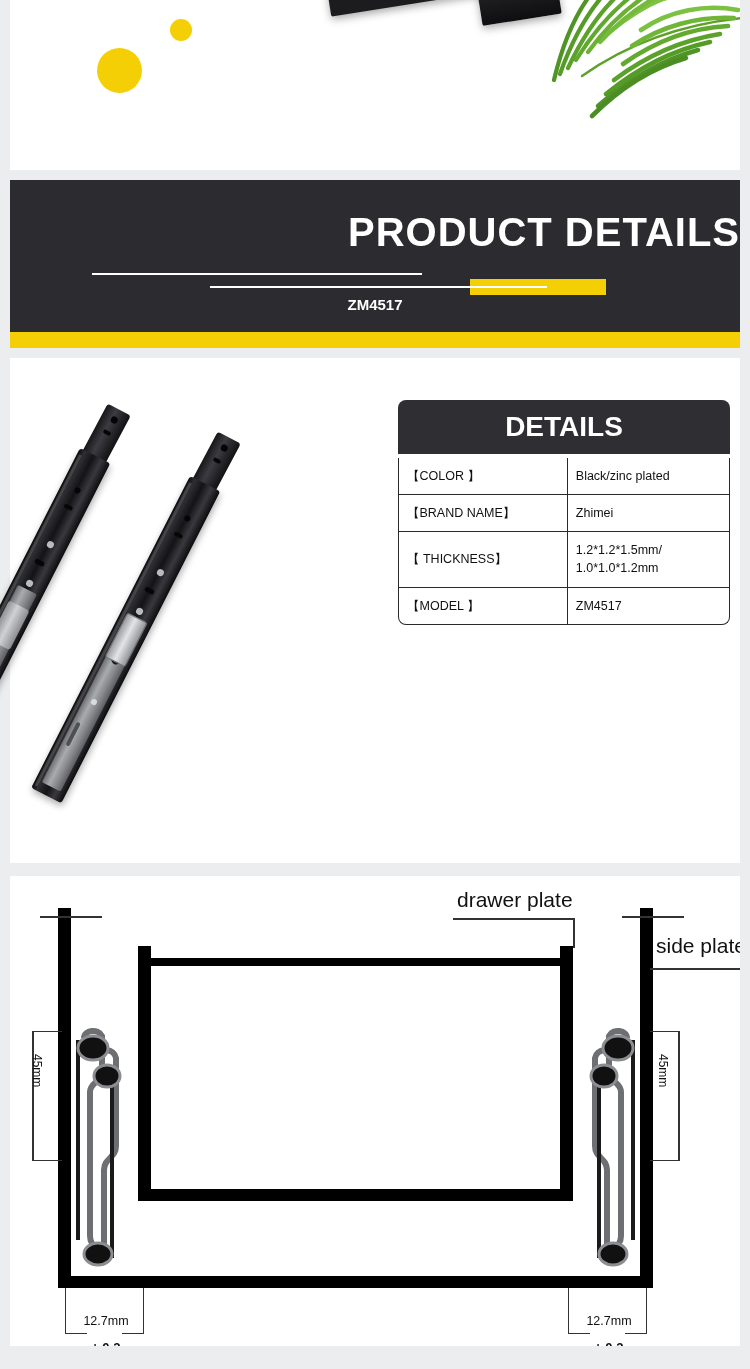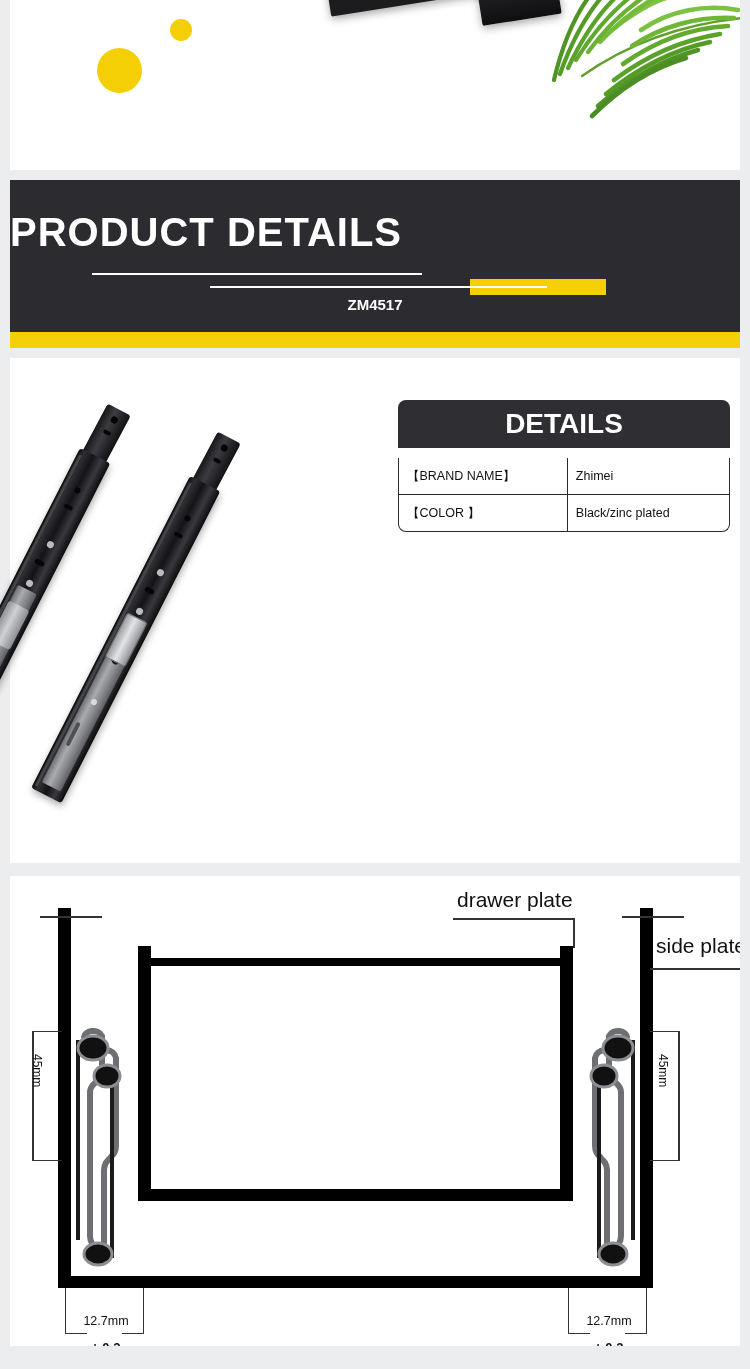--- a/index.html
+++ b/index.html
@@ -33,21 +33,21 @@
   
   .palm { position:absolute; right:0; top:-16px; width:230px; height:150px; }
 
   
   .banner {
     position:absolute; left:10px; top:180px; width:730px; height:152px;
     background:#2b2b30;
   }
   .banner-title {
     position:absolute; left:0; right:0; top:30px;
-    text-align:left; color:#ffffff;
+    text-align:right; color:#ffffff;
     font-size:40px; font-weight:bold; letter-spacing:1px;
   }
   .rule { position:absolute; height:2px; background:#ffffff; }
   .rule-top { left:82px; top:93px; width:330px; }
   .rule-bot { left:200px; top:106px; width:337px; z-index:3; }
   .accent-block {
     position:absolute; left:460px; top:99px; width:136px; height:16px;
     background:#f5cf06; z-index:2;
   }
   .banner-sub {
@@ -94,21 +94,21 @@
     position:absolute; background:#050506; border-radius:50%;
   }
   .slide .slot { position:absolute; background:#060607; border-radius:3px; }
   .slide .groove {
     position:absolute; left:2px; width:3px; background:rgba(255,255,255,.16);
   }
   .details-box {
     position:absolute; left:388px; top:42px; width:342px; height:432px;
   }
   .details-head {
-    position:absolute; left:0; top:0; width:332px; height:48px;
+    position:absolute; left:0; top:0; width:332px; height:54px;
     background:#2f2f33; border-radius:8px 8px 0 0;
     color:#fff; font-size:28px; font-weight:bold;
     display:flex; align-items:center; justify-content:center;
   }
   .details-table {
     position:absolute; left:0; top:58px; width:332px;
     border:1px solid #2a2a2a; border-top:none;
     border-radius:0 0 8px 8px;
     border-collapse:separate; border-spacing:0;
     overflow:hidden; background:#fff;
@@ -248,26 +248,35 @@
              border:1px solid #76787c;"></div>
       </div>
     </div>
 
     <div class="details-box">
       <div class="details-head">DETAILS</div>
       <div class="details-table">
         <table>
           <tbody>
             <tr>
+              <td class="k">【COLOR 】</td>
+              <td class="v">Black/zinc plated</td>
+            </tr>
+            <tr>
               <td class="k">【BRAND NAME】</td>
               <td class="v">Zhimei</td>
             </tr>
             <tr>
-              <td class="k">【COLOR 】</td>
-              <td class="v">Black/zinc plated</td>
+              <td class="k">【 THICKNESS】</td>
+              <td class="v" style="white-space:pre-line">1.2*1.2*1.5mm/
+1.0*1.0*1.2mm</td>
+            </tr>
+            <tr>
+              <td class="k">【MODEL 】</td>
+              <td class="v">ZM4517</td>
             </tr>
           </tbody>
         </table>
       </div>
     </div>
   </div>
 
   <div class="card-diagram">
     <div class="dg">
 

